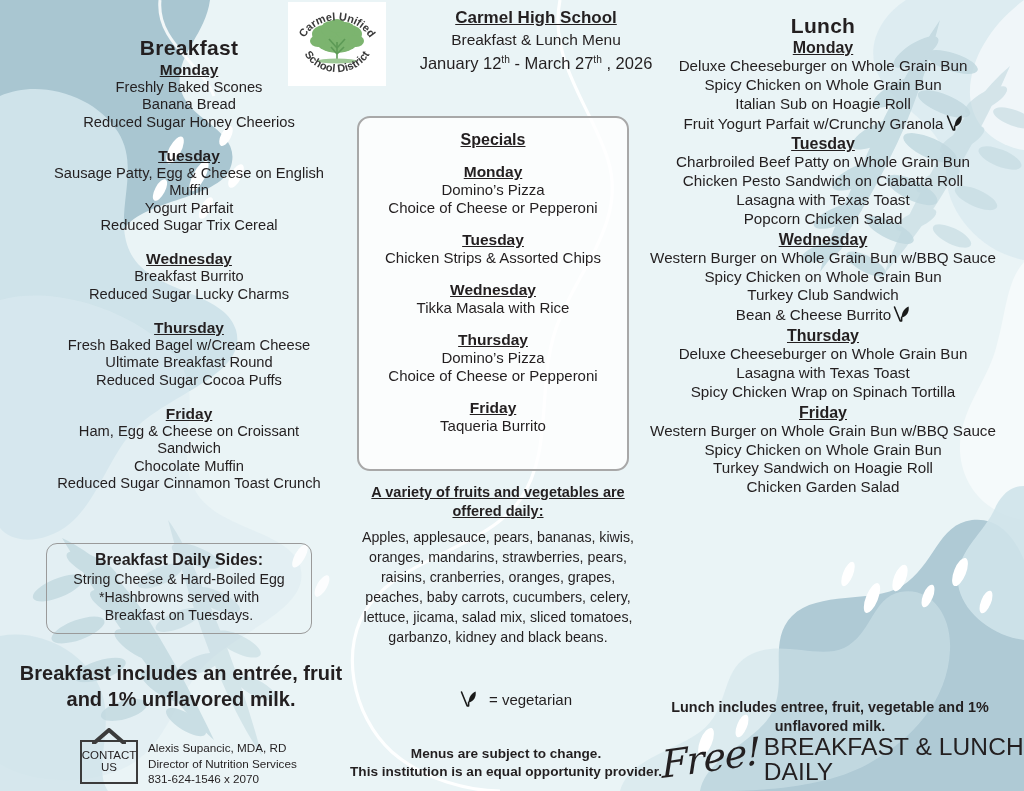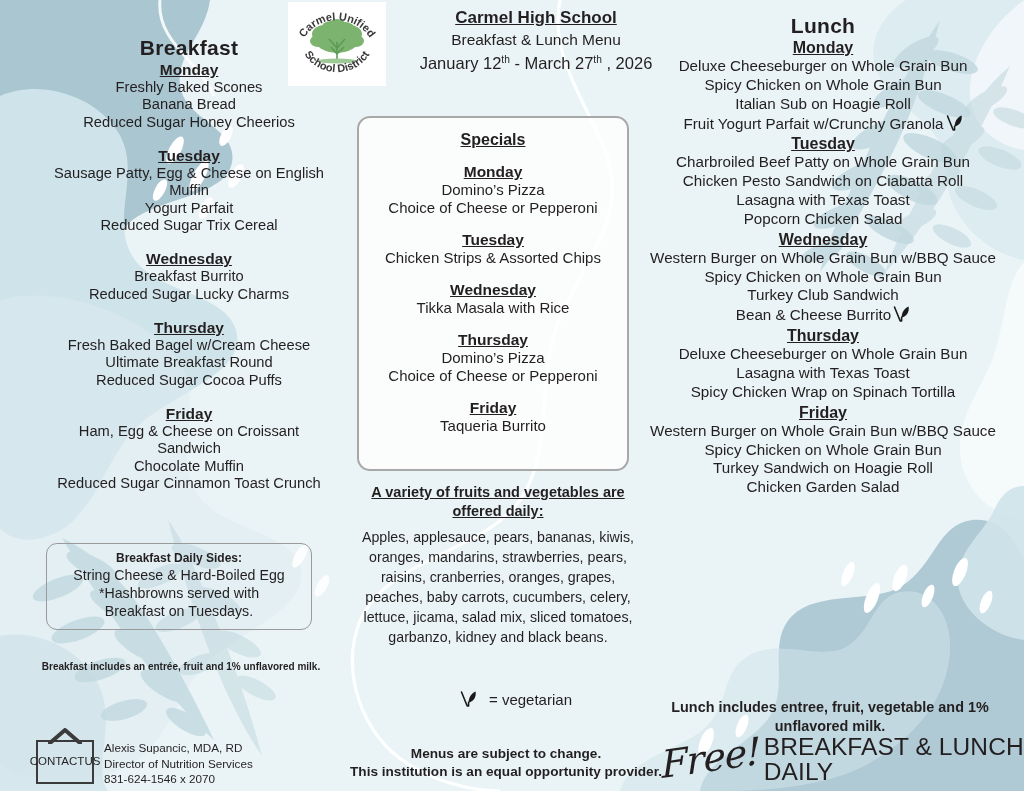--- a/index.html
+++ b/index.html
@@ -104,27 +104,27 @@
     border-radius: 11px;
     text-align: center;
     background: transparent;
   }
   #breakfast-sides {
     left: 46px; top: 543px; width: 266px; padding: 7px 8px 9px;
   }
   #daily-lunch {
     left: 716px; top: 598px; width: 250px; padding: 6px 8px 8px;
   }
-  .box-title { font-size: 12px; font-weight: bold; margin-bottom: 1px; }
+  .box-title { font-size: 16px; font-weight: bold; margin-bottom: 1px; }
   .box-line { font-size: 14.2px; line-height: 1.27; }
 
   
   #breakfast-includes {
     position: absolute; left: 16px; top: 660px; width: 330px;
-    text-align: center; font-size: 10px; font-weight: bold; line-height: 1.3;
+    text-align: center; font-size: 20px; font-weight: bold; line-height: 1.3;
   }
   #lunch-includes {
     position: absolute; left: 640px; top: 698px; width: 380px;
     text-align: center; font-size: 14.4px; font-weight: bold; line-height: 1.3;
   }
 
   
   #legend {
     position: absolute; left: 400px; top: 690px; width: 230px;
     display: flex; align-items: center; justify-content: center; gap: 12px;
@@ -159,24 +159,25 @@
 
   
   #contact {
     position: absolute; left: 36px; top: 722px;
     display: flex; align-items: center; gap: 10px;
   }
   #contact-icon {
     position: relative;
     width: 58px; height: 44px;
     border: 2.5px solid #3b3b3b;
-    display: flex; flex-direction: row; align-items: center; justify-content: center;
+    display: flex; flex-direction: column; align-items: center; justify-content: center;
     line-height: 1.03;
     font-size: 11.5px;
     flex: none;
+    margin-left: 44px;
   }
   #contact-icon .ci-chev {
     position: absolute; top: -14px; left: 50%; transform: translateX(-50%);
   }
   #contact-lines { text-align: left; font-size: 11.7px; line-height: 1.33; margin-top: 18px; }
 
   .veg { display: inline-block; vertical-align: -3px; margin-left: 2px; }
 </style>
 </head>
 <body>

